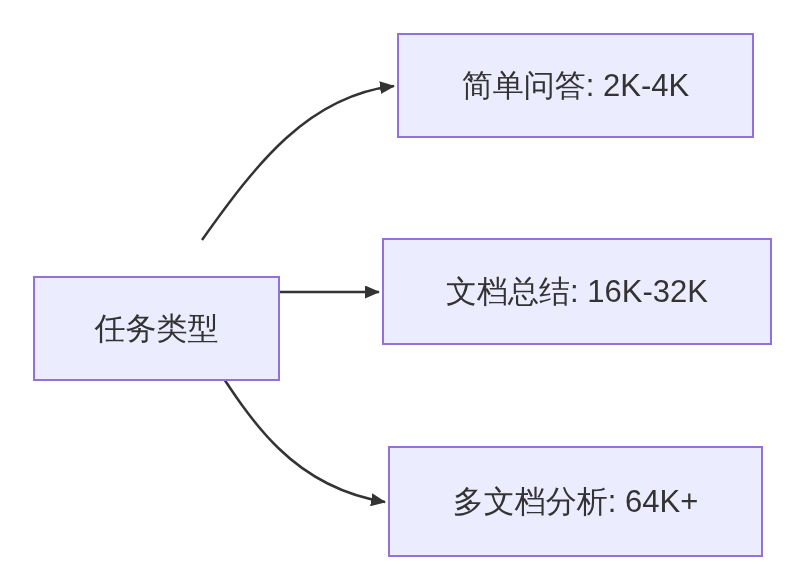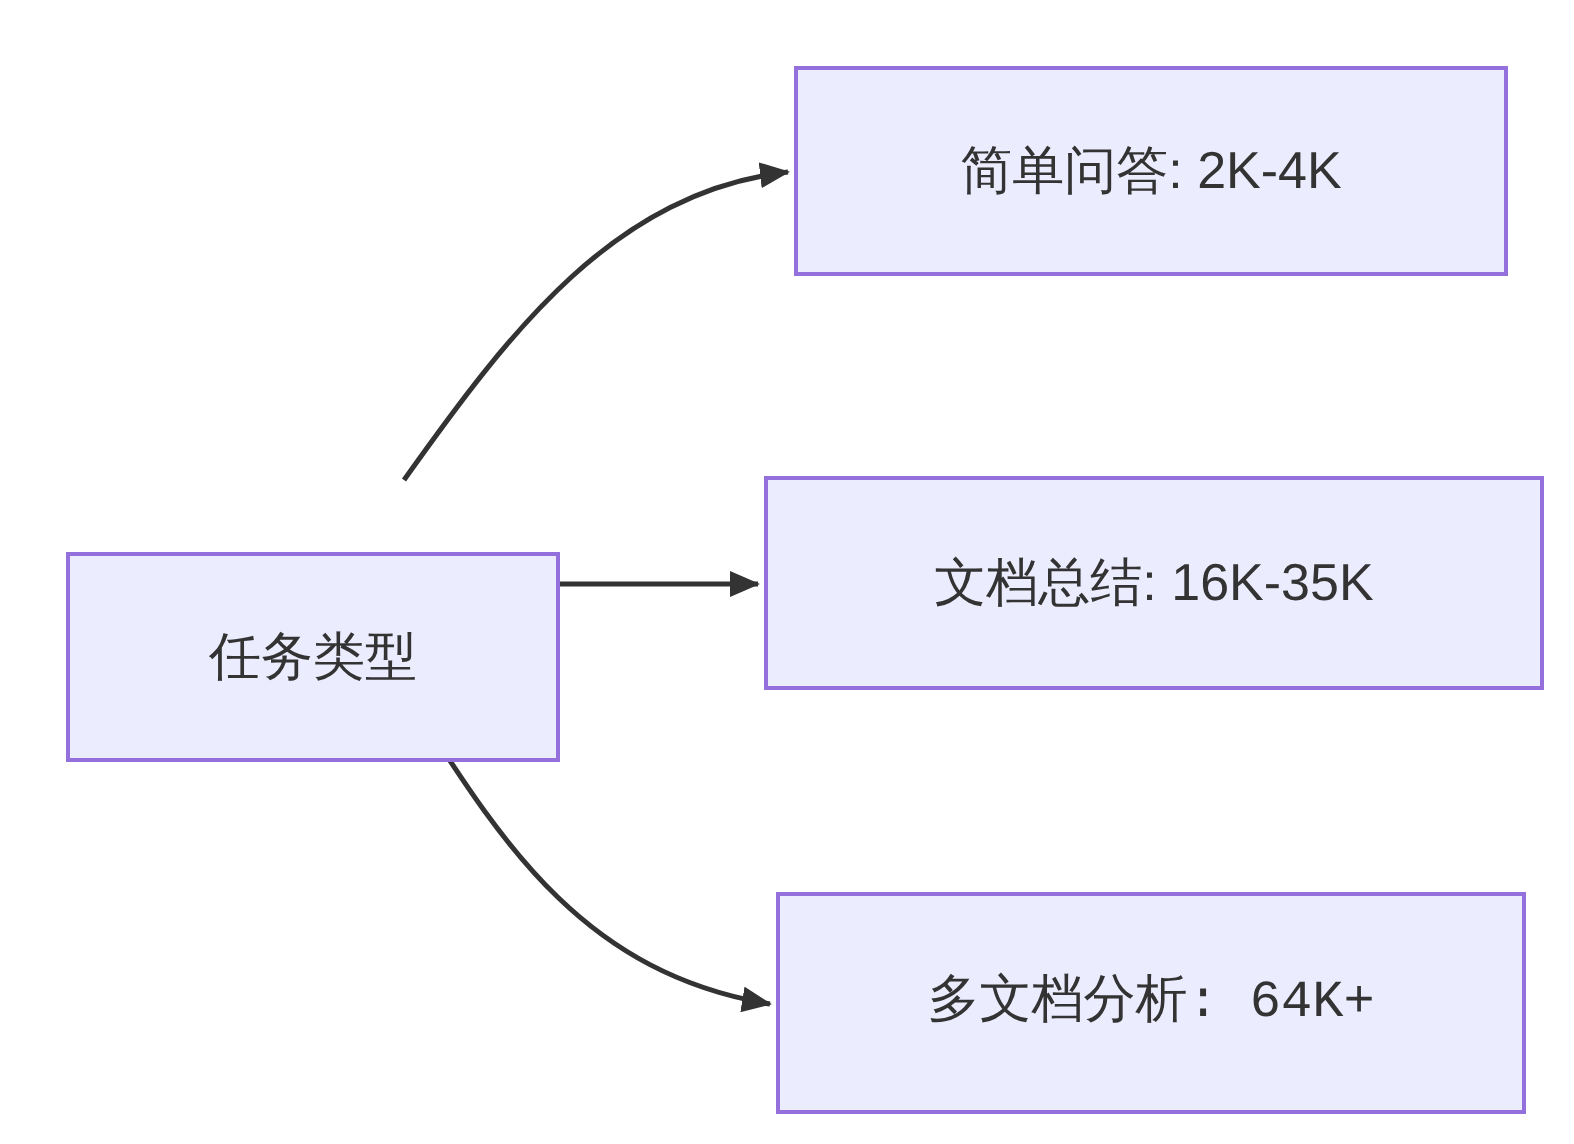--- a/index.html
+++ b/index.html
@@ -30,28 +30,28 @@
   .node {
     position: absolute;
     box-sizing: border-box;
     background: #ececff;
     border: 2px solid #9370db;
     display: flex;
     align-items: center;
     justify-content: center;
     text-align: center;
     color: #333333;
-    font-size: 26px;
+    font-size: 31px;
     line-height: 1.2;
     white-space: nowrap;
   }
   .node-task-type    { left: 33px;  top: 240px; width: 247px; height: 105px; margin-top: 36px; }
   .node-simple-qa    { left: 397px; top: 33px;  width: 357px; height: 105px; }
   .node-doc-summary  { left: 382px; top: 238px; width: 390px; height: 107px; }
-  .node-multi-doc    { left: 388px; top: 446px; width: 375px; height: 111px; font-family: Liberation Mono, monospace; }
+  .node-multi-doc    { left: 388px; top: 446px; width: 375px; height: 111px; }
 </style>
 </head>
 <body>
 
 <div class="canvas">
 
   <svg class="edges-layer" viewBox="0 0 787 572" xmlns="http://www.w3.org/2000/svg" aria-hidden="true">
     <defs>
       <marker id="arrowhead" markerUnits="userSpaceOnUse" markerWidth="15" markerHeight="13" refX="14" refY="6.5" orient="auto">
         <path d="M0,0 L15,6.5 L0,13 Z" fill="#333333"></path>
@@ -64,20 +64,20 @@
 
   <div class="node node-task-type">
     <span>任务类型</span>
   </div>
 
   <div class="node node-simple-qa">
     <span>简单问答: 2K-4K</span>
   </div>
 
   <div class="node node-doc-summary">
-    <span>文档总结: 16K-35K</span>
+    <span>文档总结: 16K-32K</span>
   </div>
 
   <div class="node node-multi-doc">
     <span>多文档分析: 64K+</span>
   </div>
 
 </div>
 
 </body></html>

